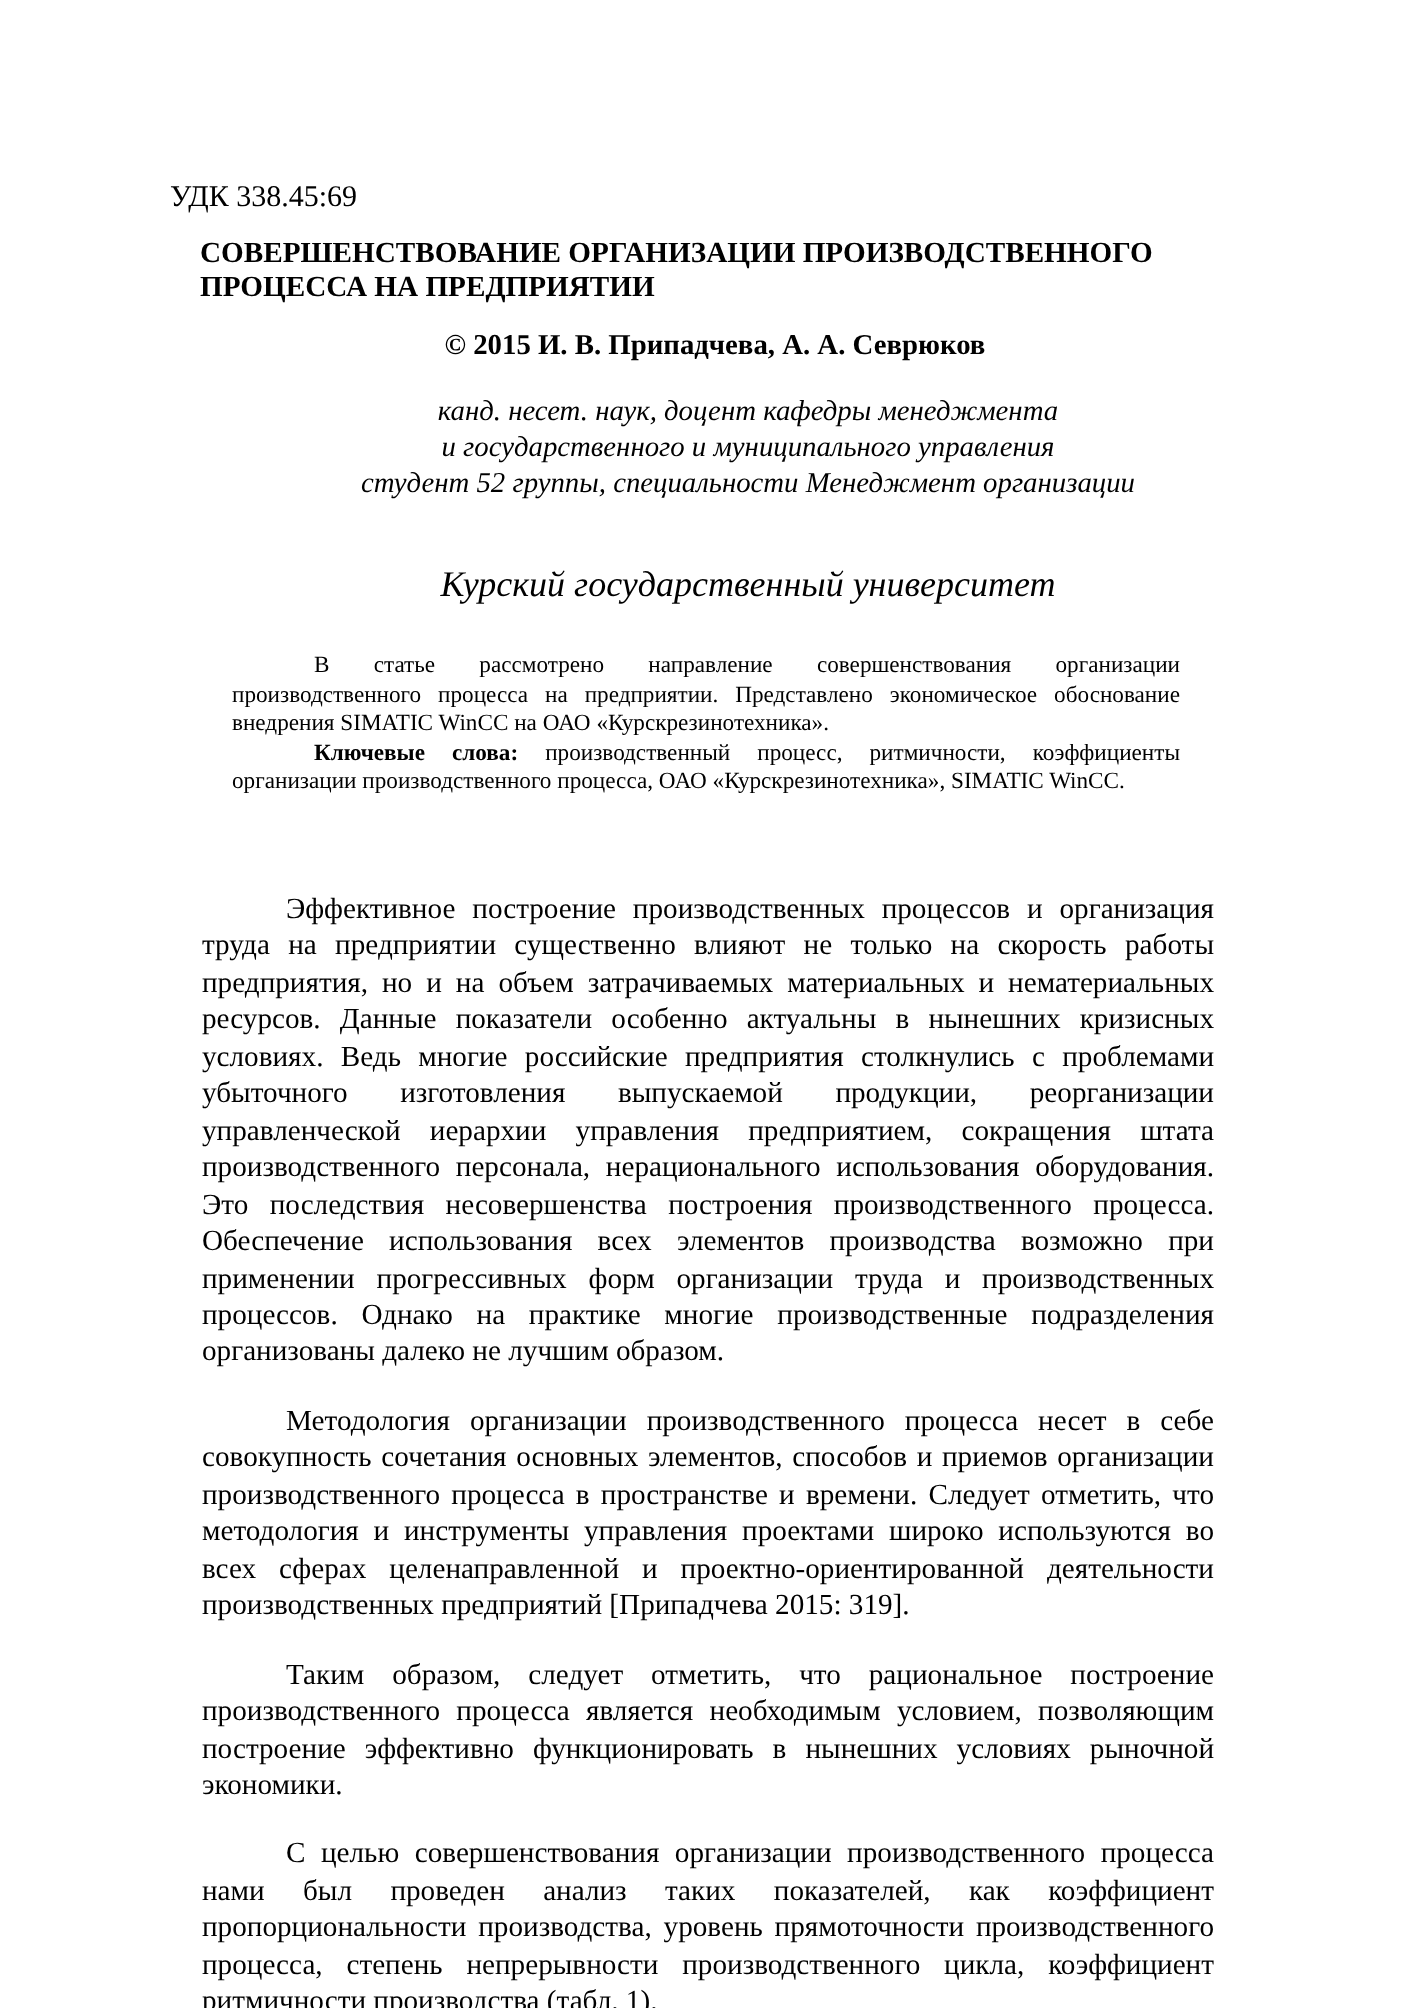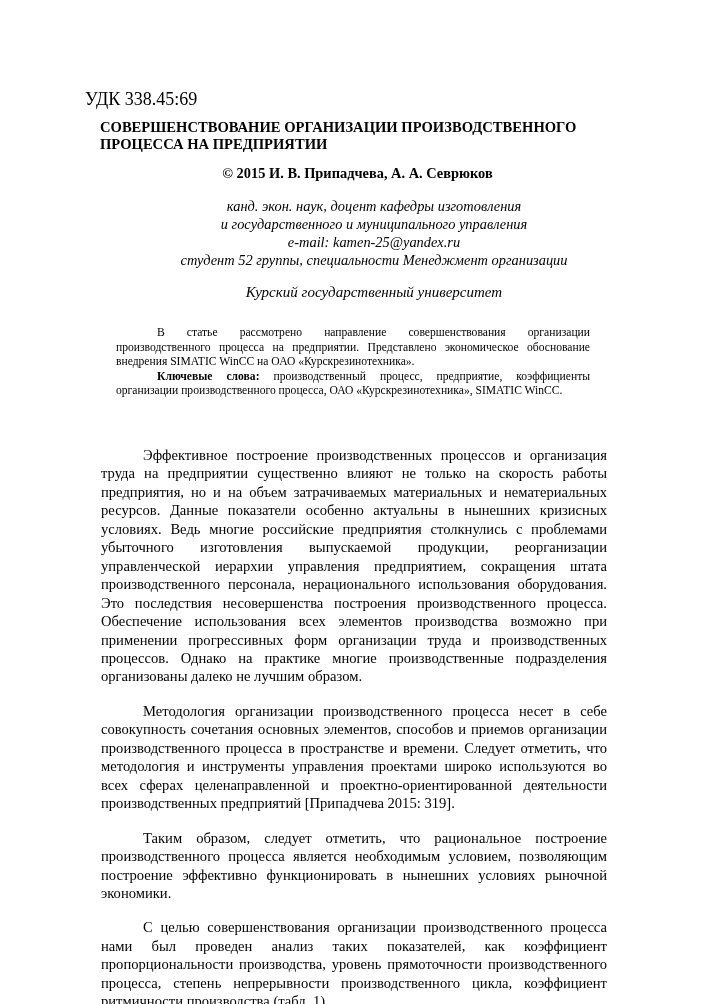--- a/index.html
+++ b/index.html
@@ -12,21 +12,21 @@
       height: 1004px;
       position: relative;
       overflow: hidden;
       font-family: "Liberation Serif", "DejaVu Serif", serif;
       color: #000000;
     }
     .udc {
       position: absolute;
       left: 85px;
       top: 91px;
-      font-size: 18px;
+      font-size: 15px;
       line-height: 16px;
     }
     .title {
       position: absolute;
       left: 100px;
       width: 552px;
       top: 119px;
       font-weight: bold;
       font-size: 14.6px;
       line-height: 16.5px;
@@ -56,21 +56,21 @@
       line-height: 18px;
     }
     .affil div { white-space: nowrap; }
     .univ {
       position: absolute;
       left: 80px;
       width: 588px;
       top: 284px;
       text-align: center;
       font-style: italic;
-      font-size: 15px;
+      font-size: 18px;
       line-height: 16px;
     }
     .abstract {
       position: absolute;
       left: 116px;
       width: 474px;
       top: 326px;
       font-size: 11.6px;
       line-height: 14.6px;
       text-align: justify;
@@ -100,31 +100,30 @@
 <div class="udc">УДК 338.45:69</div>
 
 <div class="title">
   <span>СОВЕРШЕНСТВОВАНИЕ ОРГАНИЗАЦИИ ПРОИЗВОДСТВЕННОГО</span>
   <span class="l2">ПРОЦЕССА НА ПРЕДПРИЯТИИ</span>
 </div>
 
 <div class="authors">© 2015 И. В. Припадчева, А. А. Севрюков</div>
 
 <div class="affil">
-  <div>канд. экон. наук, доцент кафедры изготовления</div>
+  <div>канд. несет. наук, доцент кафедры менеджмента</div>
   <div>и государственного и муниципального управления</div>
-  <div>e-mail: kamen-25@yandex.ru</div>
   <div>студент 52 группы, специальности Менеджмент организации</div>
 </div>
 
 <div class="univ">Курский государственный университет</div>
 
 <div class="abstract">
   <p>В статье рассмотрено направление совершенствования организации производственного процесса на предприятии. Представлено экономическое обоснование внедрения SIMATIC WinCC на ОАО «Курскрезинотехника».</p>
-  <p><span class="kw-label">Ключевые слова:</span><span> производственный процесс, предприятие, коэффициенты организации производственного процесса, ОАО «Курскрезинотехника», SIMATIC WinCC.</span></p>
+  <p><span class="kw-label">Ключевые слова:</span><span> производственный процесс, ритмичности, коэффициенты организации производственного процесса, ОАО «Курскрезинотехника», SIMATIC WinCC.</span></p>
 </div>
 
 <div class="body-text">
   <p>Эффективное построение производственных процессов и организация труда на предприятии существенно влияют не только на скорость работы предприятия, но и на объем затрачиваемых материальных и нематериальных ресурсов. Данные показатели особенно актуальны в нынешних кризисных условиях. Ведь многие российские предприятия столкнулись с проблемами убыточного изготовления выпускаемой продукции, реорганизации управленческой иерархии управления предприятием, сокращения штата производственного персонала, нерационального использования оборудования. Это последствия несовершенства построения производственного процесса. Обеспечение использования всех элементов производства возможно при применении прогрессивных форм организации труда и производственных процессов. Однако на практике многие производственные подразделения организованы далеко не лучшим образом.</p>
   <p>Методология организации производственного процесса несет в себе совокупность сочетания основных элементов, способов и приемов организации производственного процесса в пространстве и времени. Следует отметить, что методология и инструменты управления проектами широко используются во всех сферах целенаправленной и проектно-ориентированной деятельности производственных предприятий [Припадчева 2015: 319].</p>
   <p>Таким образом, следует отметить, что рациональное построение производственного процесса является необходимым условием, позволяющим построение эффективно функционировать в нынешних условиях рыночной экономики.</p>
   <p>С целью совершенствования организации производственного процесса нами был проведен анализ таких показателей, как коэффициент пропорциональности производства, уровень прямоточности производственного процесса, степень непрерывности производственного цикла, коэффициент ритмичности производства (табл. 1).</p>
 </div>
 
 </body></html>

